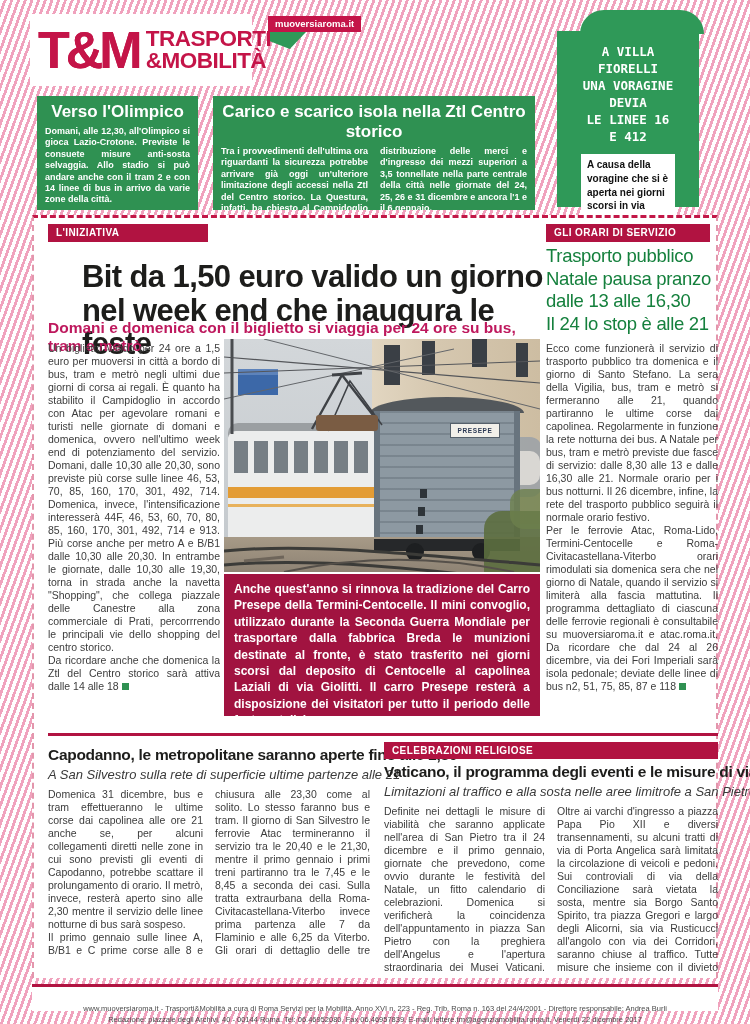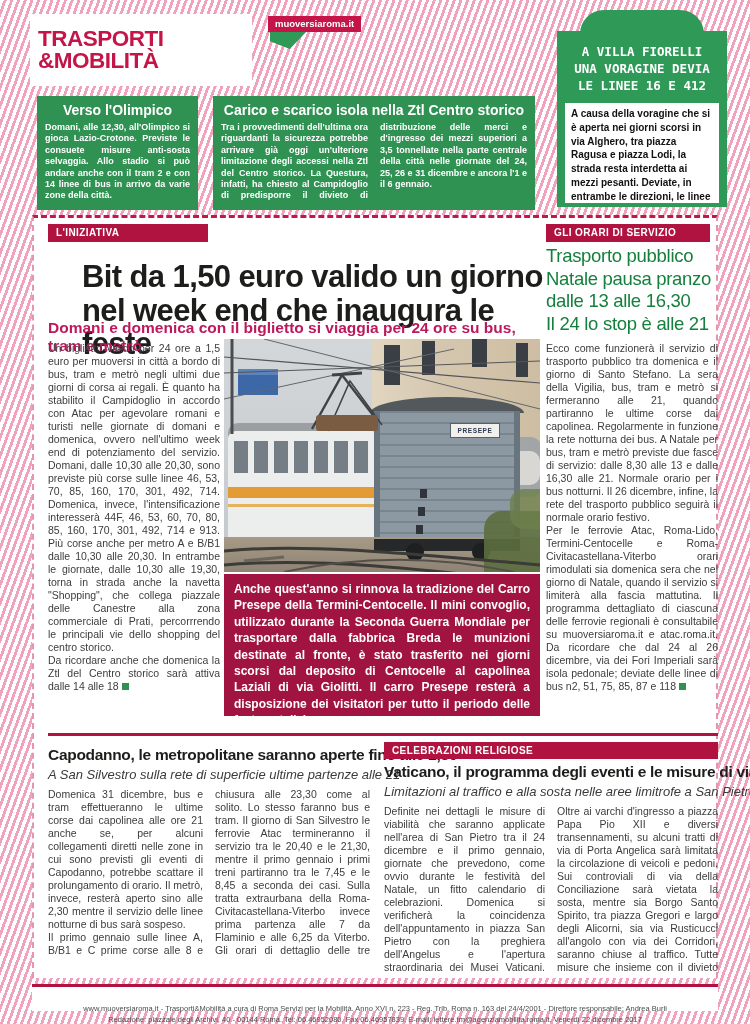--- a/index.html
+++ b/index.html
@@ -16,33 +16,33 @@
   .tm-words{display:flex;flex-direction:column;justify-content:center;color:#c41448;
             font-weight:800;font-size:22.5px;line-height:.98;letter-spacing:-.5px;}
   .site-tag{position:absolute;left:268px;top:16px;height:16px;background:#c41448;color:#fff;
             font-size:9.5px;font-weight:700;line-height:16px;padding:0 7px;}
   .site-fold{position:absolute;left:270px;top:32px;width:36px;height:17px;background:#2f9958;
              clip-path:polygon(0 0,100% 0,55% 100%,0 55%);}
 
   
   .sign-dome{position:absolute;left:580px;top:10px;width:124px;height:24px;background:#2f9958;
              border-radius:62px 62px 0 0;}
-  .sign-panel{position:absolute;left:557px;top:31px;width:170px;height:176px;background:#2f9958;
-              box-sizing:border-box;padding:12px 8px 8px;}
+  .sign-panel{position:absolute;left:557px;top:31px;width:142px;height:176px;background:#2f9958;
+              box-sizing:border-box;padding:12px 24px 8px;}
   .sign-display{color:#fff;font-family:"DejaVu Sans Mono",monospace;font-weight:700;
                 font-size:12.5px;line-height:17px;text-align:center;white-space:pre-line;}
   .sign-note{margin-top:9px;background:#fff;height:100px;box-sizing:border-box;padding:4px 6px;
              font-size:10px;font-weight:700;color:#111;line-height:1.38;text-align:left;overflow:hidden;}
 
   
   .brief{position:absolute;top:96px;background:#2f9152;color:#fff;box-sizing:border-box;
          padding:6px 8px;height:114px;overflow:hidden;}
   .brief-olimpico{left:37px;width:161px;}
   .brief-ztl{left:213px;width:322px;}
-  .brief h3{margin:0 0 4px;font-size:14px;font-weight:800;text-align:center;}
+  .brief h3{margin:0 0 4px;font-size:17px;font-weight:800;text-align:center;}
   .brief .b-body{font-size:9px;font-weight:700;line-height:11.4px;text-align:justify;}
   .brief-ztl .b-body{column-count:2;column-gap:12px;}
 
   
   .content{position:absolute;left:32px;top:215px;width:686px;height:763px;background:#fff;
            border-top:3px dashed #c21747;border-left:2px dashed rgba(194,23,71,.45);
            border-right:2px dashed rgba(194,23,71,.45);box-sizing:border-box;}
   .kicker{position:absolute;background:#b11341;color:#fff;font-size:10px;font-weight:700;
           letter-spacing:.4px;height:18px;line-height:18px;padding-left:8px;box-sizing:border-box;}
   .h1{position:absolute;left:32px;top:26px;width:486px;font-size:31px;line-height:33.5px;
@@ -123,20 +123,21 @@
   .footer{position:absolute;left:32px;top:984px;width:686px;height:27px;background:#fff;
           border-top:3px solid #b11341;box-sizing:border-box;text-align:center;
           font-size:7.5px;color:#4a4a4a;line-height:11px;padding-top:16px;}
 </style>
 </head>
 <body>
 
 <div id="page">
 
   <div class="logo-box">
+    <div class="tm">T&amp;M</div>
     <div class="tm-words">
       <span>TRASPORTI</span>
       <span>&amp;MOBILITÀ</span>
     </div>
   </div>
   <div class="site-tag">muoversiaroma.it</div>
   <div class="site-fold"></div>
 
   <div class="sign-dome"></div>
   <div class="sign-panel">

